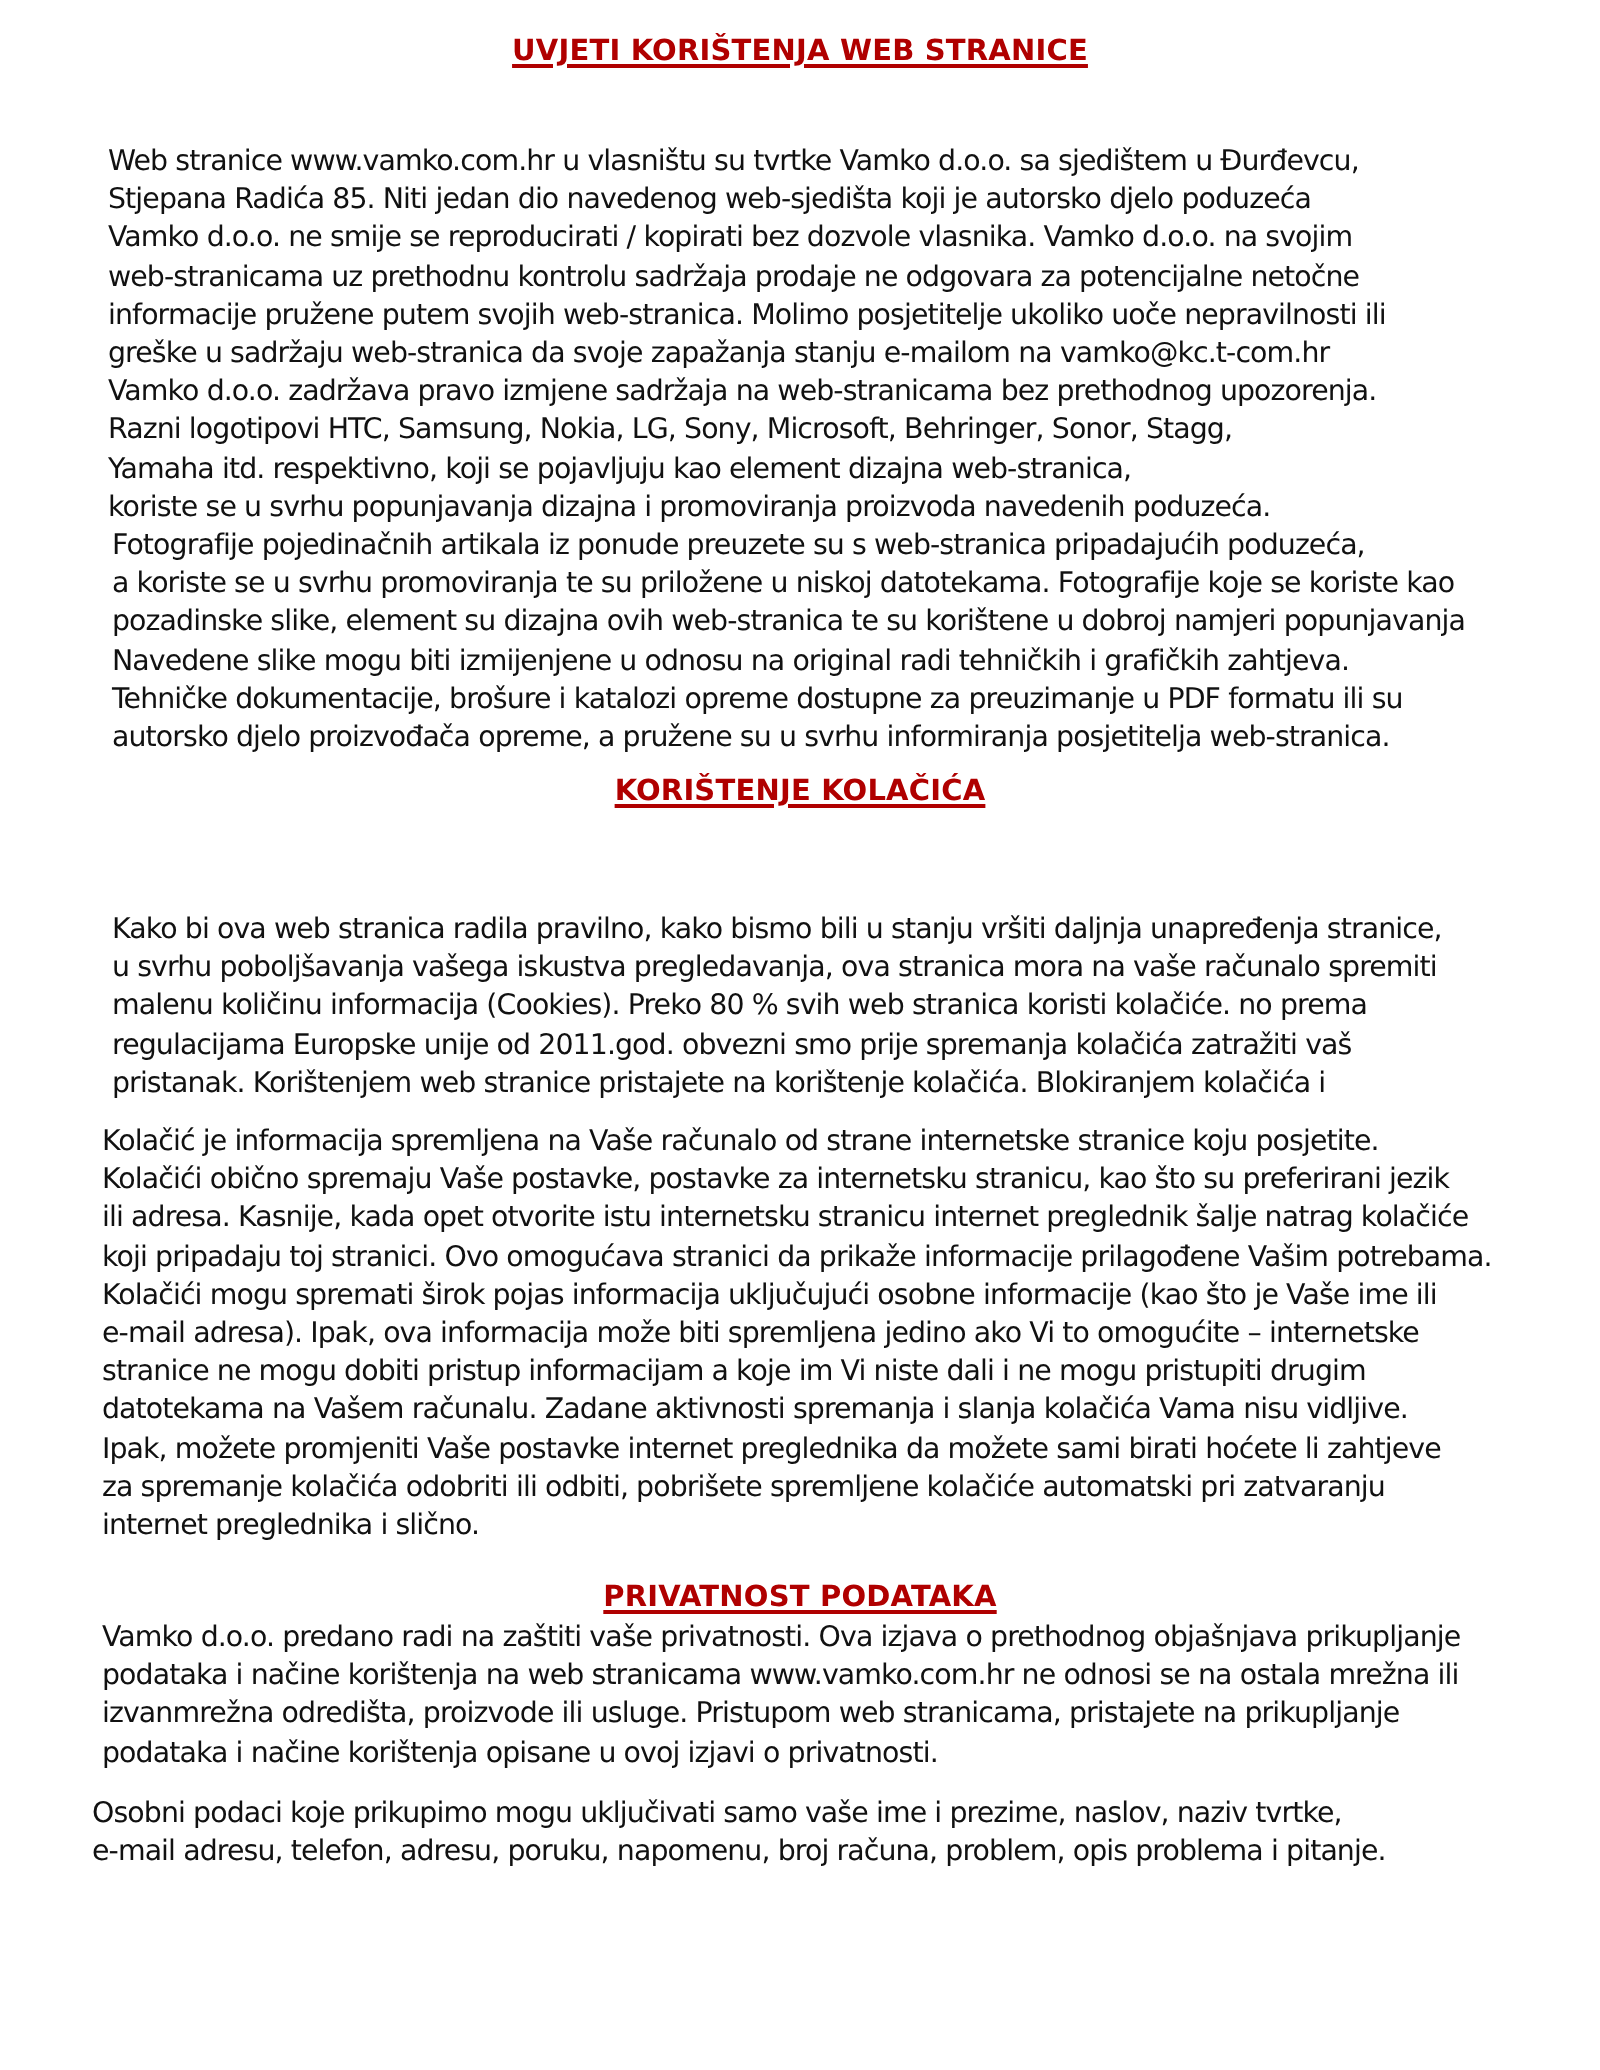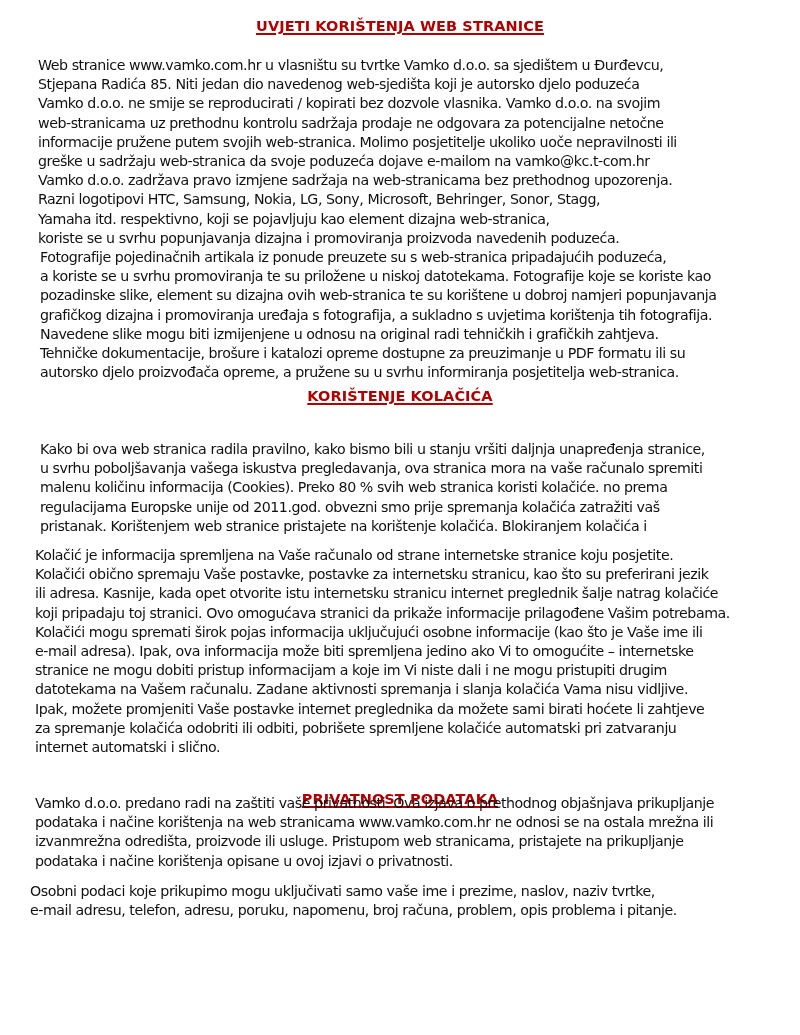--- a/index.html
+++ b/index.html
@@ -8,49 +8,48 @@
     font-family: "DejaVu Sans", sans-serif; color: #111111;
   }
   .heading {
     position: absolute; left: 0; width: 800px; text-align: center;
     font-family: "DejaVu Sans", sans-serif; font-weight: bold;
     font-size: 14.5px; color: #b00000; text-decoration: underline;
     text-decoration-thickness: 1.5px; text-underline-offset: 2px;
     letter-spacing: 0.1px; margin: 0;
   }
   .para {
-    position: absolute; margin: 0; white-space: nowrap;
+    position: absolute; margin: 16px; white-space: nowrap;
     font-size: 14.2px; line-height: 19.2px; letter-spacing: -0.45px;
     transform-origin: left top;
   }
   .para span { display: block; }
 </style>
 </head>
 <body>
 
 <h2 class="heading" style="top:18px;">UVJETI KORIŠTENJA WEB STRANICE</h2>
 
 <div class="para" style="left:38px; top:56px;">
   <span>Web stranice www.vamko.com.hr u vlasništu su tvrtke Vamko d.o.o. sa sjedištem u Đurđevcu,</span>
   <span>Stjepana Radića 85. Niti jedan dio navedenog web-sjedišta koji je autorsko djelo poduzeća</span>
   <span>Vamko d.o.o. ne smije se reproducirati / kopirati bez dozvole vlasnika. Vamko d.o.o. na svojim</span>
   <span>web-stranicama uz prethodnu kontrolu sadržaja prodaje ne odgovara za potencijalne netočne</span>
   <span>informacije pružene putem svojih web-stranica. Molimo posjetitelje ukoliko uoče nepravilnosti ili</span>
-  <span>greške u sadržaju web-stranica da svoje poduzeća dojave e-mailom na vamko@kc.t-com.hr</span>
+  <span>greške u sadržaju web-stranica da svoje zapažanja stanju e-mailom na vamko@kc.t-com.hr</span>
   <span>Vamko d.o.o. zadržava pravo izmjene sadržaja na web-stranicama bez prethodnog upozorenja.</span>
   <span>Razni logotipovi HTC, Samsung, Nokia, LG, Sony, Microsoft, Behringer, Sonor, Stagg,</span>
   <span>Yamaha itd. respektivno, koji se pojavljuju kao element dizajna web-stranica,</span>
   <span>koriste se u svrhu popunjavanja dizajna i promoviranja proizvoda navedenih poduzeća.</span>
 </div>
 
 <div class="para" style="left:40px; top:248px;">
   <span>Fotografije pojedinačnih artikala iz ponude preuzete su s web-stranica pripadajućih poduzeća,</span>
   <span>a koriste se u svrhu promoviranja te su priložene u niskoj datotekama. Fotografije koje se koriste kao</span>
   <span>pozadinske slike, element su dizajna ovih web-stranica te su korištene u dobroj namjeri popunjavanja</span>
-  <span>grafičkog dizajna i promoviranja uređaja s fotografija, a sukladno s uvjetima korištenja tih fotografija.</span>
   <span>Navedene slike mogu biti izmijenjene u odnosu na original radi tehničkih i grafičkih zahtjeva.</span>
   <span>Tehničke dokumentacije, brošure i katalozi opreme dostupne za preuzimanje u PDF formatu ili su</span>
   <span>autorsko djelo proizvođača opreme, a pružene su u svrhu informiranja posjetitelja web-stranica.</span>
 </div>
 
 <h2 class="heading" style="top:388px;">KORIŠTENJE KOLAČIĆA</h2>
 
 <div class="para" style="left:40px; top:440px;">
   <span>Kako bi ova web stranica radila pravilno, kako bismo bili u stanju vršiti daljnja unapređenja stranice,</span>
   <span>u svrhu poboljšavanja vašega iskustva pregledavanja, ova stranica mora na vaše računalo spremiti</span>
@@ -63,21 +62,21 @@
   <span>Kolačić je informacija spremljena na Vaše računalo od strane internetske stranice koju posjetite.</span>
   <span>Kolačići obično spremaju Vaše postavke, postavke za internetsku stranicu, kao što su preferirani jezik</span>
   <span>ili adresa. Kasnije, kada opet otvorite istu internetsku stranicu internet preglednik šalje natrag kolačiće</span>
   <span>koji pripadaju toj stranici. Ovo omogućava stranici da prikaže informacije prilagođene Vašim potrebama.</span>
   <span>Kolačići mogu spremati širok pojas informacija uključujući osobne informacije (kao što je Vaše ime ili</span>
   <span>e-mail adresa). Ipak, ova informacija može biti spremljena jedino ako Vi to omogućite – internetske</span>
   <span>stranice ne mogu dobiti pristup informacijam a koje im Vi niste dali i ne mogu pristupiti drugim</span>
   <span>datotekama na Vašem računalu. Zadane aktivnosti spremanja i slanja kolačića Vama nisu vidljive.</span>
   <span>Ipak, možete promjeniti Vaše postavke internet preglednika da možete sami birati hoćete li zahtjeve</span>
   <span>za spremanje kolačića odobriti ili odbiti, pobrišete spremljene kolačiće automatski pri zatvaranju</span>
-  <span>internet automatski i slično.</span>
+  <span>internet preglednika i slično.</span>
 </div>
 
 <h2 class="heading" style="top:791px;">PRIVATNOST PODATAKA</h2>
 
 <div class="para" style="left:35px; top:794px;">
   <span>Vamko d.o.o. predano radi na zaštiti vaše privatnosti. Ova izjava o prethodnog objašnjava prikupljanje</span>
   <span>podataka i načine korištenja na web stranicama www.vamko.com.hr ne odnosi se na ostala mrežna ili</span>
   <span>izvanmrežna odredišta, proizvode ili usluge. Pristupom web stranicama, pristajete na prikupljanje</span>
   <span>podataka i načine korištenja opisane u ovoj izjavi o privatnosti.</span>
 </div>

